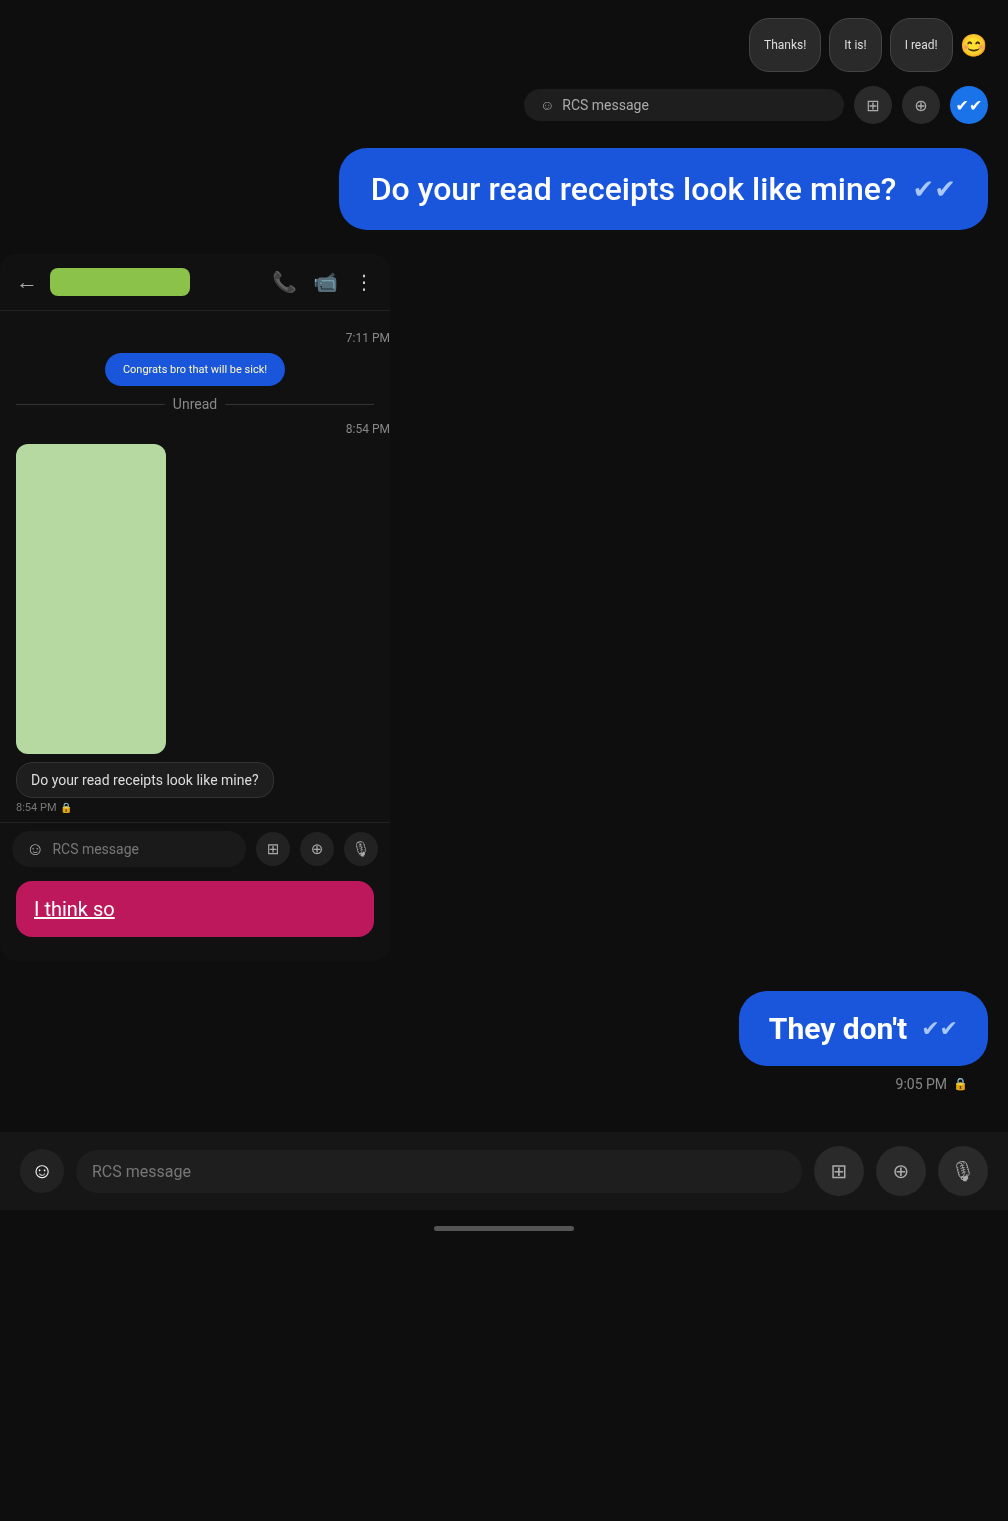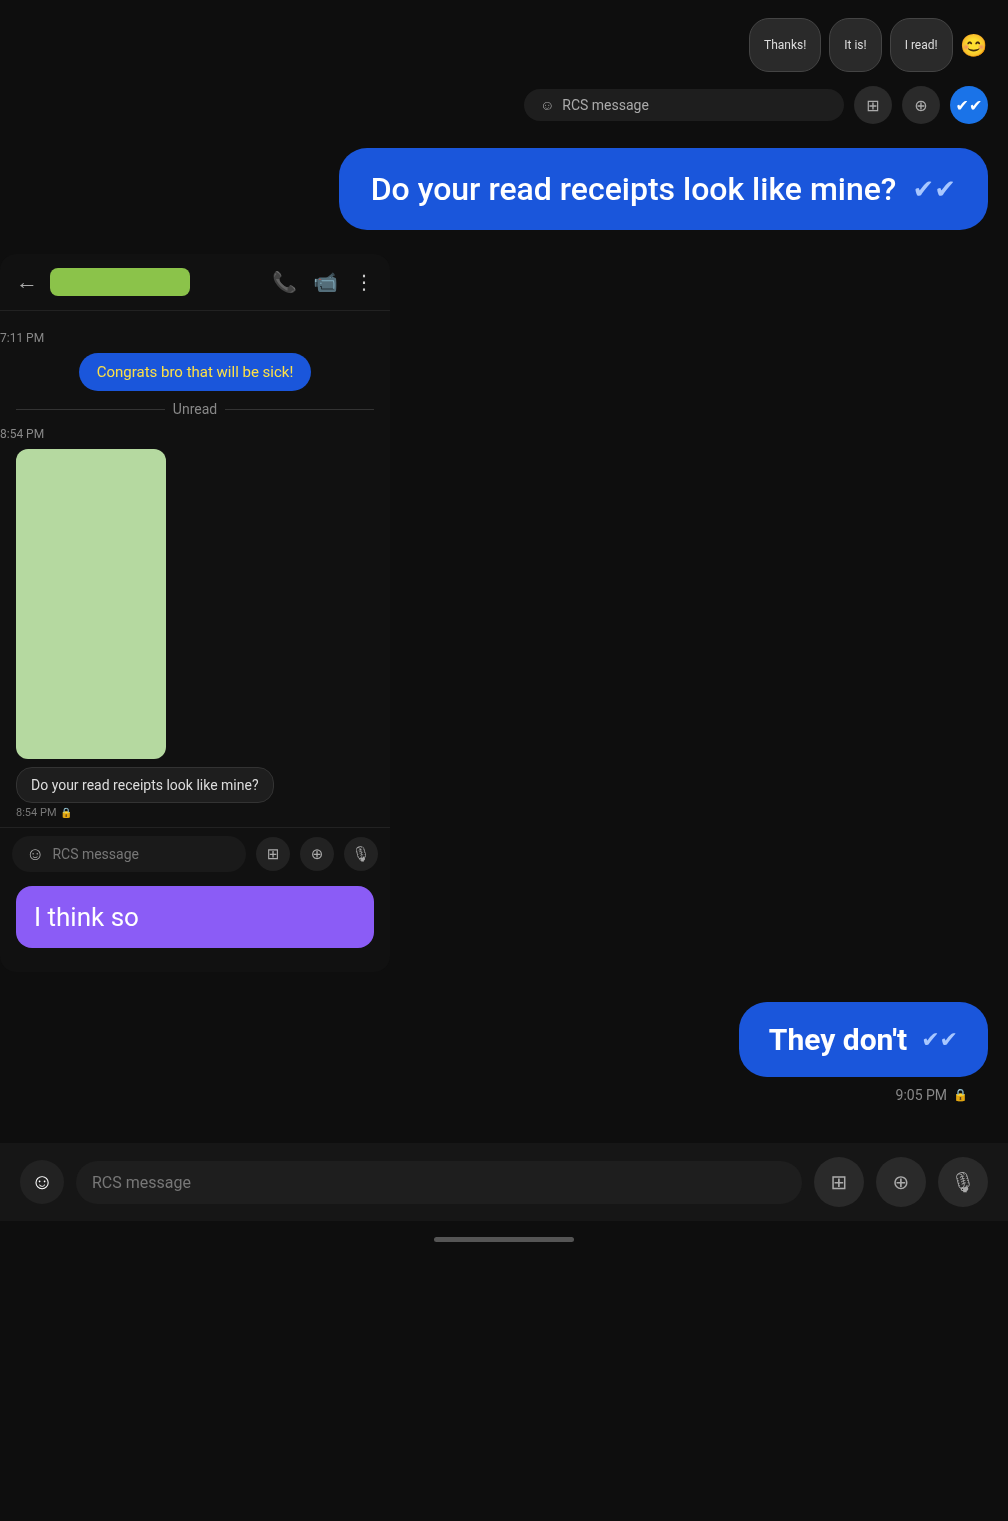--- a/index.html
+++ b/index.html
@@ -139,36 +139,36 @@
       font-size: 20px;
       color: #ccc;
       cursor: pointer;
     }
 
     
     .messages-area {
       padding: 12px 0;
     }
     .time-label {
-      text-align: left;
+      text-align: right;
       color: #888;
       font-size: 12px;
       margin: 8px 0;
     }
     .incoming-bubble-wrap {
       display: flex;
       justify-content: center;
       margin: 6px 16px;
     }
     .incoming-bubble {
       background: #1a56db;
       border-radius: 20px;
       padding: 10px 18px;
-      font-size: 15px;
-      color: #fde047;
+      font-size: 11px;
+      color: #fef9c3;
       max-width: 280px;
     }
     .unread-divider {
       display: flex;
       align-items: center;
       gap: 8px;
       margin: 10px 16px;
       color: #888;
       font-size: 14px;
     }
@@ -240,27 +240,28 @@
       display: flex;
       align-items: center;
       justify-content: center;
       cursor: pointer;
       color: #aaa;
       font-size: 15px;
     }
 
     
     .think-so-area {
-      background: #8b5cf6;
+      background: #be185d;
       border-radius: 16px;
       margin: 6px 16px 12px 16px;
       padding: 16px 18px;
-      font-size: 26px;
+      font-size: 20px;
       color: #fff;
       font-weight: 400;
+      text-decoration: underline;
     }
 
     
     .lower-section {
       padding: 30px 20px 10px 20px;
     }
     .they-dont-wrap {
       display: flex;
       justify-content: flex-end;
       margin-bottom: 10px;

